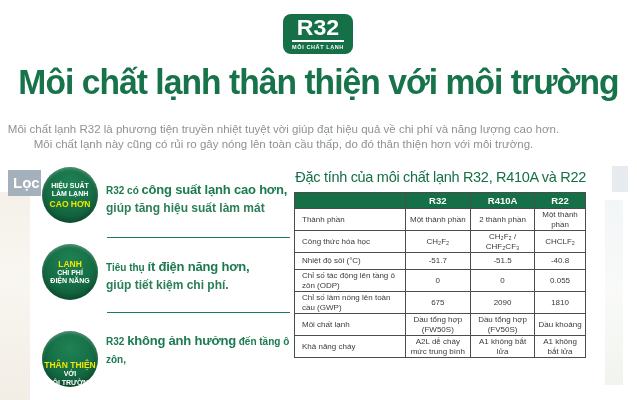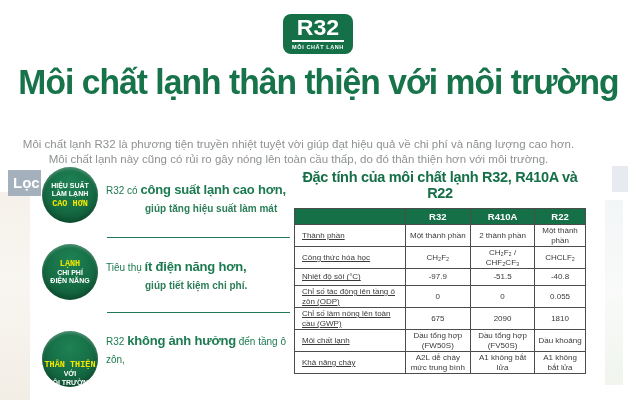--- a/index.html
+++ b/index.html
@@ -19,51 +19,51 @@
   .badge{position:absolute;left:283px;top:14px;width:70px;height:40px;background:#156f47;
     border-radius:8px;text-align:center;color:#fff;box-sizing:border-box;padding-top:3px;}
   .badge-title{font-size:22px;font-weight:bold;letter-spacing:0px;line-height:22px;transform:scaleX(1.05);}
   .badge-line{width:52px;height:2px;background:#fff;margin:1px auto 2px auto;}
   .badge-sub{font-size:5.5px;font-weight:bold;letter-spacing:.6px;}
 
   
   .h1{position:absolute;left:0;top:62px;width:637px;text-align:center;color:#17734a;
     font-size:35px;font-weight:bold;letter-spacing:-1px;transform:scaleX(.96);margin:0;}
   .subtitle{position:absolute;left:0;top:120px;width:563px;text-align:center;color:#8e9292;
-    font-size:11.5px;line-height:15px;margin:17px;}
+    font-size:11.5px;line-height:15px;margin:2px;}
 
   
   .circle{position:absolute;left:42px;width:56px;height:56px;border-radius:50%;
     background:radial-gradient(circle at 50% 30%,#1f8255 0%,#156b43 55%,#0d5634 100%);
     box-shadow:inset 0 -3px 6px rgba(0,0,0,.25), inset 0 2px 3px rgba(255,255,255,.25);
     display:flex;flex-direction:column;justify-content:center;text-align:center;}
   .cl{display:block;color:#fff;font-weight:bold;font-size:7px;line-height:8.5px;letter-spacing:0;}
-  .cl.hl{color:#f2e600;font-size:8.5px;line-height:10px;font-family:Liberation Mono, monospace;}
+  .cl.hl{color:#f2e600;font-size:8.5px;line-height:10px;}
   .c1{top:167px;} .c2{top:244px;} .c3{top:331px;justify-content:flex-end;}
 
   .desc{position:absolute;left:106px;width:190px;color:#1c7a50;}
   .d1{top:180px;} .d2{top:257px;} .d3{top:331px;}
-  .desc .pre{font-size:10px;font-weight:normal;text-align:center;}
+  .desc .pre{font-size:10px;font-weight:bold;text-align:center;}
   .desc .bold{font-size:13px;font-weight:bold;letter-spacing:-.2px;}
-  .desc .line2{font-size:10px;font-weight:bold;color:#2b7e58;line-height:15px;margin-left:39px;}
+  .desc .line2{font-size:12px;font-weight:bold;color:#2b7e58;line-height:15px;}
 
   .divider{position:absolute;left:107px;width:183px;height:0;border-top:1px solid #1f7a55;}
   .dv1{top:237px;} .dv2{top:312px;}
 
   
   .table-wrap{position:absolute;left:294px;top:169px;width:292px;}
-  .tbl-title{font-size:14.5px;font-weight:bold;color:#156f47;text-align:center;
+  .tbl-title{font-size:14.5px;font-weight:normal;color:#156f47;text-align:right;
     letter-spacing:-.3px;margin:0 0 7px 0;}
   table{border-collapse:collapse;width:292px;table-layout:fixed;}
   th,td{border:1px solid #4c4c4c;font-size:8px;color:#3a3a3a;text-align:center;
     padding:1px 2px;line-height:9.5px;box-sizing:border-box;}
   thead th{background:#156f47;color:#fff;font-weight:bold;font-size:9.5px;height:16px;
     border-color:#4c4c4c;}
   td{height:17px;}
-  td.lbl{text-align:left;padding-left:7px;text-decoration:underline;}
+  td.lbl{text-align:left;padding-left:7px;}
   col.c-lbl{width:38%;} col.c-a{width:22.5%;} col.c-b{width:22%;} col.c-c{width:17.5%;}
 </style>
 </head>
 <body>
 
 <div class="page">
 
   <div class="bg-strip-left"></div>
   <div class="chip-loc">
     <span>Lọc</span>
@@ -140,21 +140,21 @@
           <td>Một thành phần</td>
         </tr>
         <tr>
           <td class="lbl">Công thức hóa học</td>
           <td>CH₂F₂</td>
           <td>CH₂F₂ / CHF₂CF₃</td>
           <td>CHCLF₂</td>
         </tr>
         <tr>
           <td class="lbl">Nhiệt độ sôi (°C)</td>
-          <td>-97.9</td>
+          <td>-51.7</td>
           <td>-51.5</td>
           <td>-40.8</td>
         </tr>
         <tr>
           <td class="lbl">Chỉ số tác động lên tầng ô zôn (ODP)</td>
           <td>0</td>
           <td>0</td>
           <td>0.055</td>
         </tr>
         <tr>

